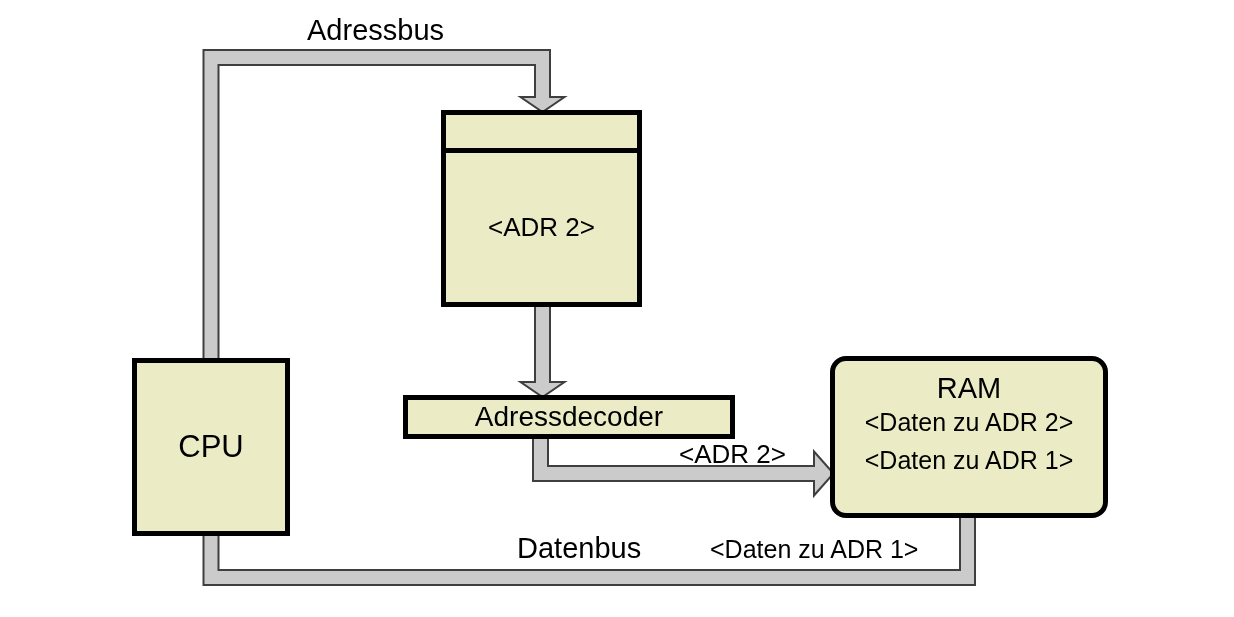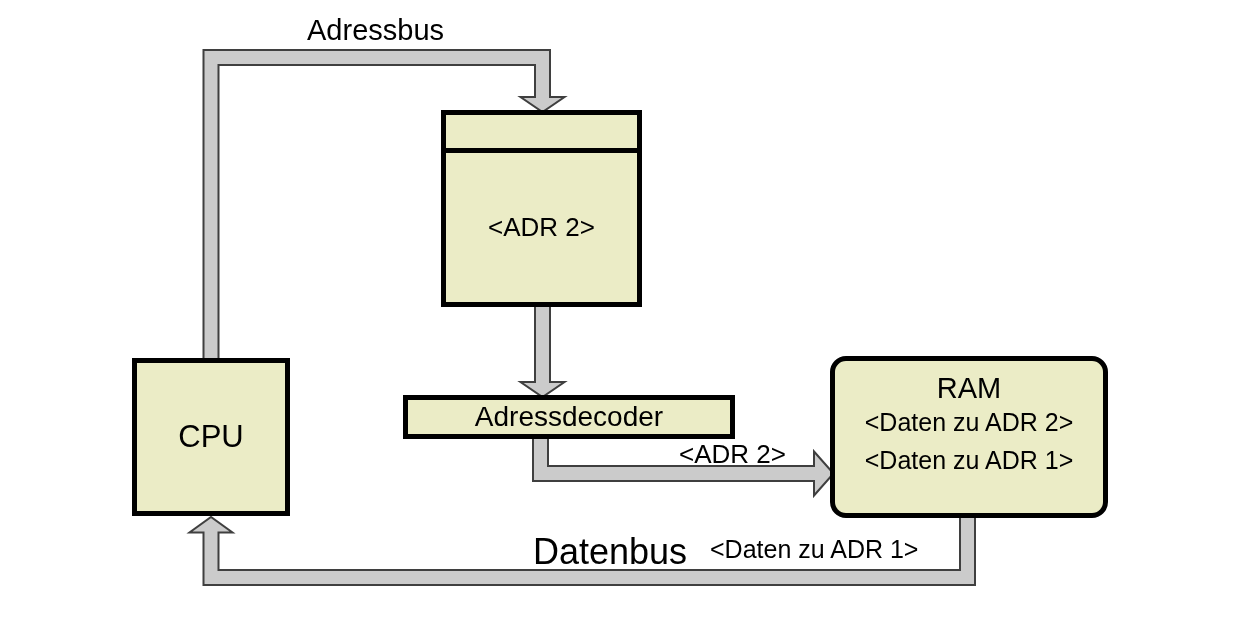--- a/index.html
+++ b/index.html
@@ -20,32 +20,32 @@
     overflow:hidden;
   }
   #stage{position:absolute;left:0;top:0;width:1234px;height:617px;}
   svg.buses{position:absolute;left:0;top:0;z-index:1;}
   .bus{fill:var(--bus-fill);stroke:var(--bus-outline);stroke-width:2;stroke-linejoin:miter;}
   .box{
     position:absolute;z-index:2;box-sizing:border-box;
     background:var(--box-fill);
     border:5px solid var(--box-border);
   }
-  .box-cpu{left:132px;top:358px;width:158px;height:158px;display:flex;align-items:center;justify-content:center;font-size:31px;}
+  .box-cpu{left:132px;top:358px;width:158px;height:178px;display:flex;align-items:center;justify-content:center;font-size:31px;}
   .box-buffer{left:441px;top:110px;width:201px;height:197px;display:flex;flex-direction:column;}
   .buffer-sec-top{box-sizing:border-box;height:38px;border-bottom:5px solid var(--box-border);}
   .buffer-sec-mid{box-sizing:border-box;height:114px;border-bottom:5px solid var(--box-border);padding:16px 0 0 21px;font-size:28px;line-height:37px;}
   .buffer-sec-reg{flex:1;display:flex;align-items:center;justify-content:center;font-size:26px;}
   .box-decoder{left:403px;top:395px;width:332px;height:44px;display:flex;align-items:center;justify-content:center;font-size:28px;}
   .box-ram{left:830px;top:356px;width:278px;height:162px;text-align:center;padding-top:12px;border-radius:16px;}
   .ram-title{font-size:29px;line-height:30px;}
   .ram-row{font-size:25px;line-height:38px;}
   .float-label{position:absolute;z-index:3;line-height:1;white-space:nowrap;}
   .lbl-adressbus{left:307px;top:16px;font-size:29px;}
-  .lbl-datenbus{left:517px;top:534px;font-size:36px;margin-left:16px;}
+  .lbl-datenbus{left:517px;top:534px;font-size:29px;}
   .lbl-daten-adr1{left:710px;top:537px;font-size:25px;}
   .lbl-adr2{left:679px;top:441px;font-size:26px;}
 </style>
 </head>
 <body>
 
 <div id="stage">
 
   <svg class="buses" width="1234" height="617" viewBox="0 0 1234 617">
 

